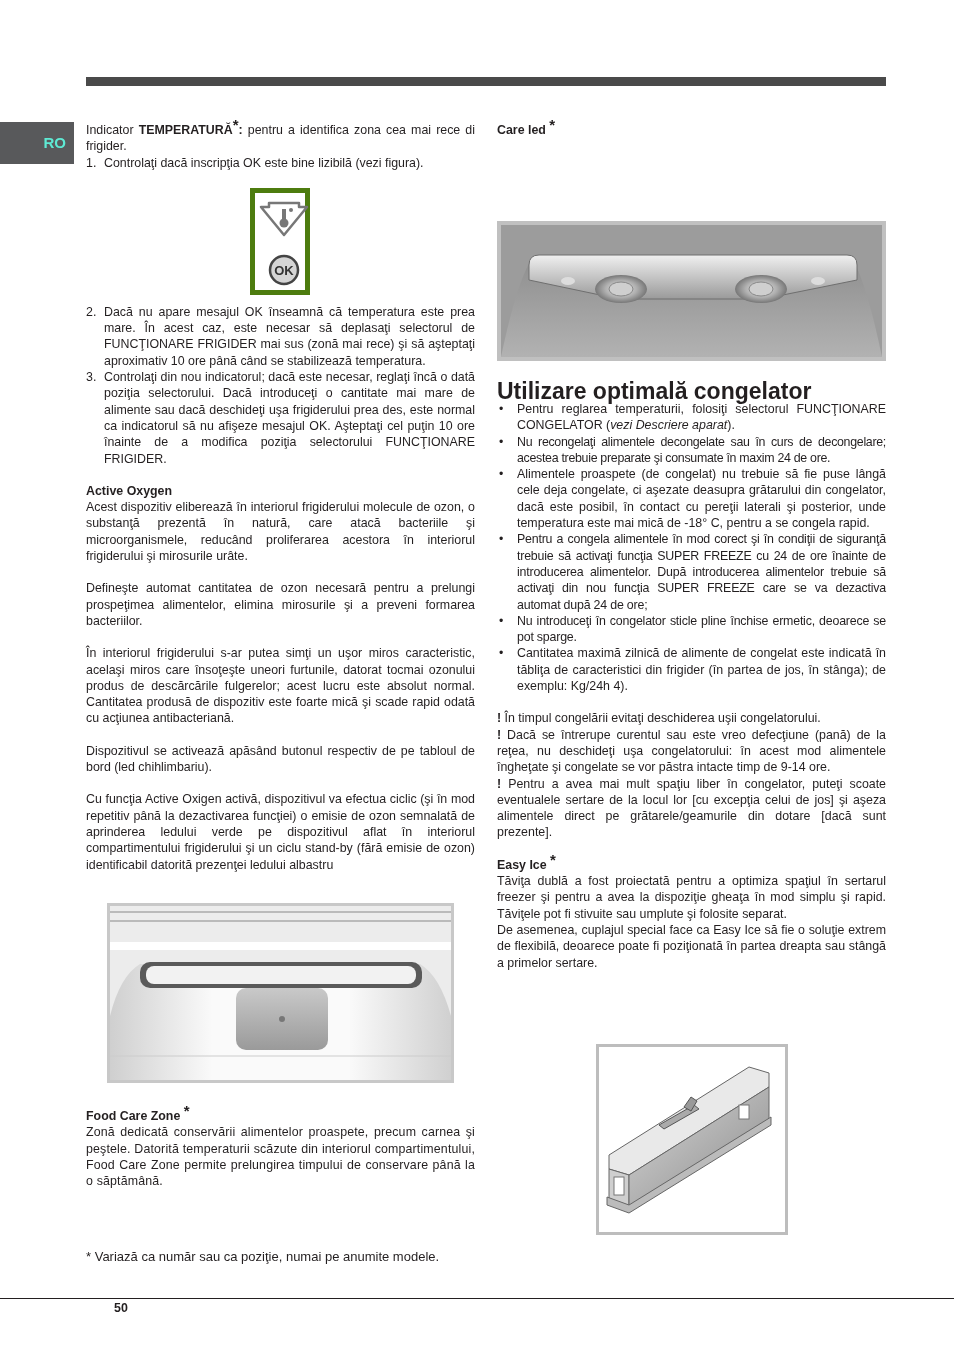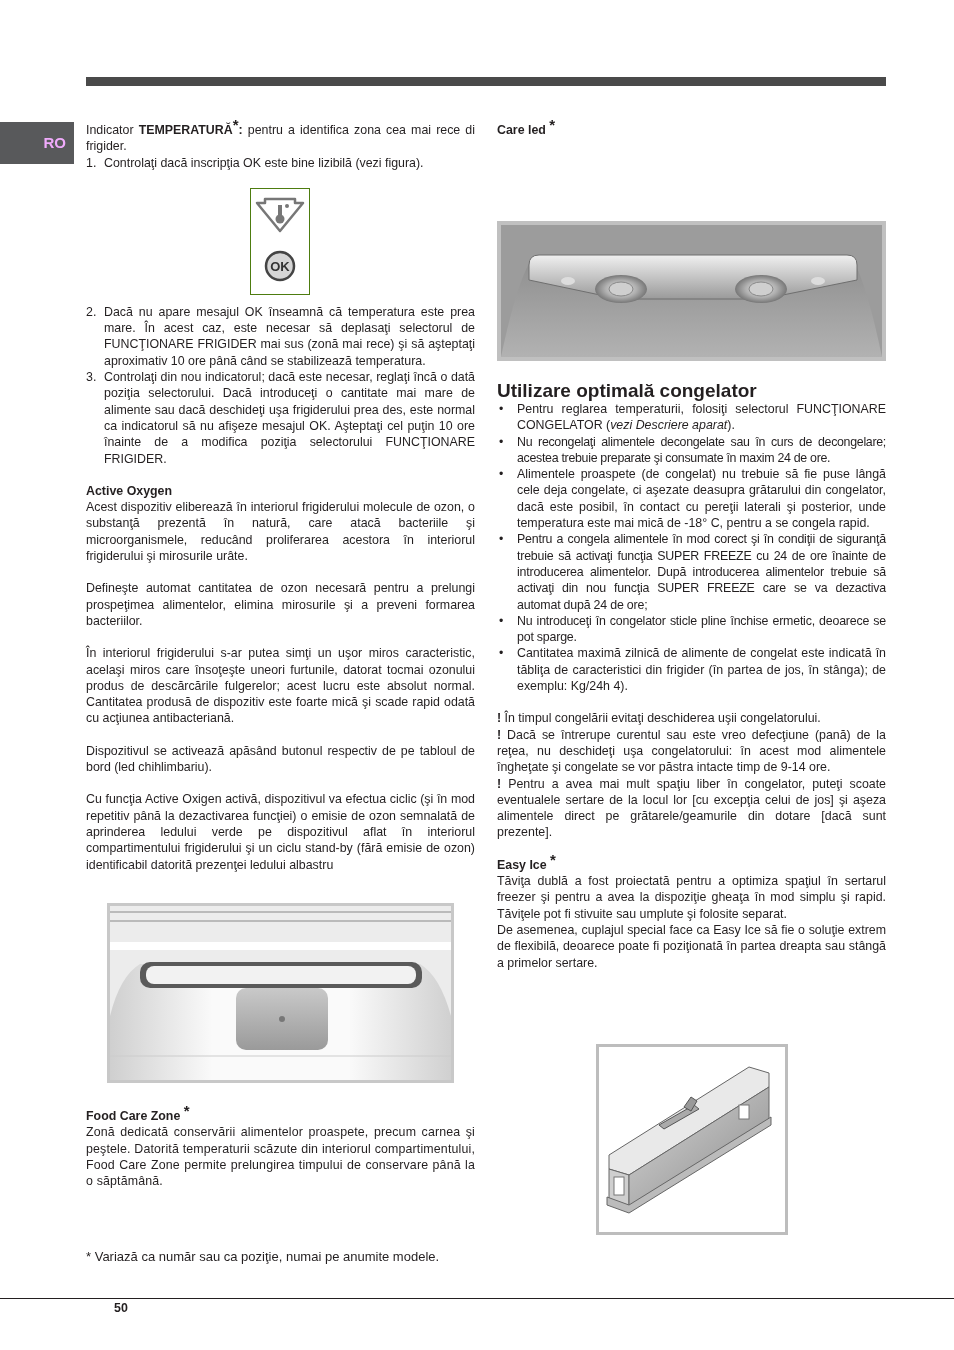--- a/index.html
+++ b/index.html
@@ -1,32 +1,32 @@
 <!DOCTYPE html>
 <html><head>
 <meta charset="utf-8">
 <style>
   html, body { margin:0; padding:0; }
   body { width:954px; height:1350px; background:#fff; position:relative; overflow:hidden;
          font-family:"Liberation Sans", sans-serif; color:#231f20; font-size:12.4px; line-height:16.3px; }
   .topbar { position:absolute; left:86px; top:77px; width:800px; height:9px; background:#4a4a4a; }
   .lang-tab { position:absolute; left:0; top:122px; width:74px; height:42px; background:#58595b;
-              color:#f0abfc; font-weight:bold; font-size:15px; display:flex; align-items:center; justify-content:flex-end; padding-right:8px; box-sizing:border-box; }
+              color:#5eead4; font-weight:bold; font-size:15px; display:flex; align-items:center; justify-content:flex-end; padding-right:8px; box-sizing:border-box; }
   .col { position:absolute; width:389px; }
   .col-left { left:86px; top:122px; }
   .col-right { left:497px; top:122px; }
   p { margin:0; text-align:justify; }
   .gap { height:16px; }
   .h4 { font-weight:bold; font-size:12.4px; margin:0; }
   .ast { font-weight:bold; font-size:15px; vertical-align:4px; line-height:0; }
   ol.num { margin:0; padding:0; list-style:none; }
   ol.num li { display:flex; text-align:justify; }
   ol.num li .n { width:18px; flex:none; }
   ol.num li .t { flex:1; }
-  .h2 { font-size:19px; font-weight:bold; margin:0; line-height:20px; }
+  .h2 { font-size:23px; font-weight:bold; margin:0; line-height:20px; }
   ul.bul { margin:0; padding:0; list-style:none; }
   ul.bul li { display:flex; text-align:justify; }
   ul.bul li .b { width:18px; flex:none; padding-left:2px; }
   ul.bul li .t { flex:1; }
   .excl { font-weight:bold; }
   .footnote { position:absolute; left:86px; top:1249px; font-size:13px; }
   .botline { position:absolute; left:0; top:1298px; width:954px; height:1px; background:#231f20; }
   .pageno { position:absolute; left:86px; top:1300px; font-weight:bold; font-size:12.4px;margin-left:28px; }
   .fig { position:absolute; box-sizing:border-box; }
 </style>
@@ -65,21 +65,21 @@
   <div class="gap"></div>
   <p>Defineşte automat cantitatea de ozon necesară pentru a prelungi prospeţimea alimentelor, elimina mirosurile şi a preveni formarea bacteriilor.</p>
   <div class="gap"></div>
   <p>În interiorul frigiderului s-ar putea simţi un uşor miros caracteristic, acelaşi miros care însoţeşte uneori furtunile, datorat tocmai ozonului produs de descărcările fulgerelor; acest lucru este absolut normal. Cantitatea produsă de dispozitiv este foarte mică şi scade rapid odată cu acţiunea antibacteriană.</p>
   <div class="gap"></div>
   <p>Dispozitivul se activează apăsând butonul respectiv de pe tabloul de bord (led chihlimbariu).</p>
   <div class="gap"></div>
   <p>Cu funcţia Active Oxigen activă, dispozitivul va efectua ciclic (şi în mod repetitiv până la dezactivarea funcţiei) o emisie de ozon semnalată de aprinderea ledului verde pe dispozitivul aflat în interiorul compartimentului frigiderului şi un ciclu stand-by (fără emisie de ozon) identificabil datorită prezenţei ledului albastru</p>
 </div>
 
-<div class="fig" style="left:250px;top:188px;width:60px;height:107px;border:1px solid #4d7c0f;background:#fff;">
+<div class="fig" style="left:250px;top:188px;width:60px;height:107px;border:5px solid #4d7c0f;background:#fff;">
   <svg width="58" height="105" viewBox="0 0 58 105">
     <path d="M6 14 L14 14 L14 10 L44 10 L44 14 L52 14 L29 42 Z" fill="#fff" stroke="#777" stroke-width="2.5" stroke-linejoin="round"></path>
     <rect x="27" y="16" width="4" height="12" fill="#777"></rect>
     <circle cx="29" cy="30" r="4.5" fill="#777"></circle>
     <circle cx="36" cy="17" r="2" fill="#777"></circle>
     <circle cx="29" cy="77" r="14" fill="#d5d5d5" stroke="#444" stroke-width="2.5"></circle>
     <text x="29" y="82" text-anchor="middle" font-family="Liberation Sans, sans-serif" font-weight="bold" font-size="13" fill="#333">OK</text>
   </svg>
 </div>
 

